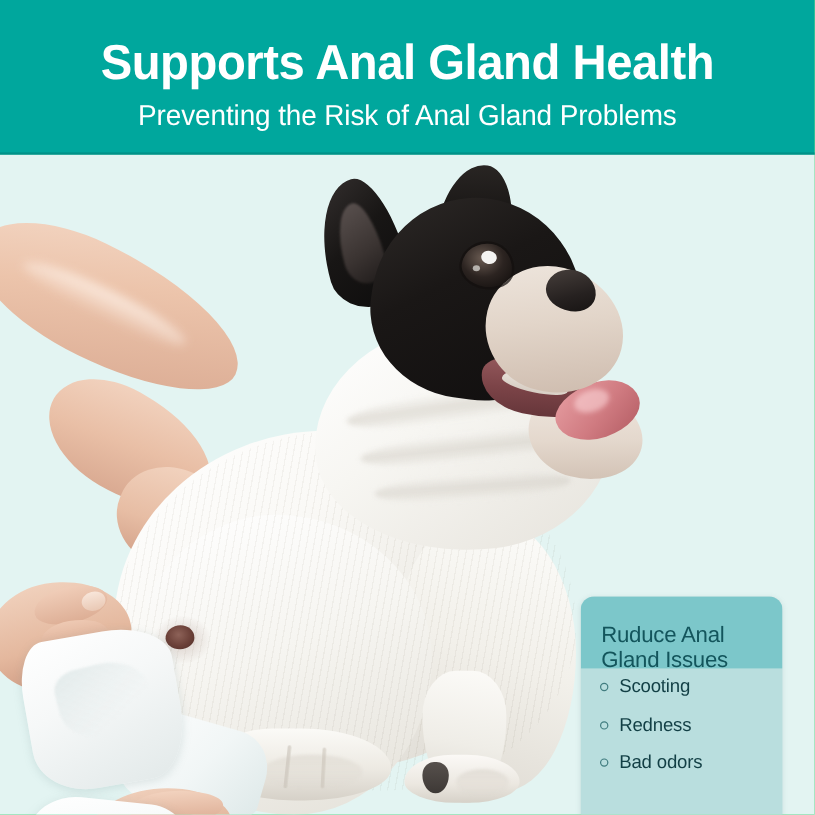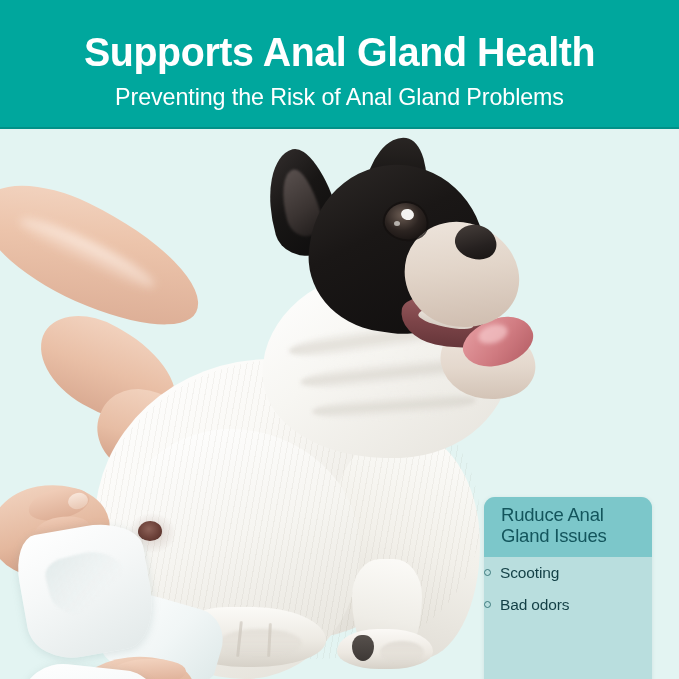--- a/index.html
+++ b/index.html
@@ -602,39 +602,40 @@
     border-radius: 11px;
     overflow: hidden;
     background: #b9dede;
     box-shadow: 0 1px 4px rgba(110,150,150,0.18);
   }
   #callout-header {
     width: 168px;
     height: 60px;
     background: #7cc7ca;
     box-sizing: border-box;
-    padding: 7px 0 0 17px;
+    padding: 21px 0 0 17px;
   }
   #callout-title {
     color: #13555c;
     font-size: 18.5px;
     line-height: 21px;
     font-weight: normal;
     letter-spacing: -0.2px;
     white-space: pre-line;
   }
   #callout-list {
     list-style: none;
     margin: 0;
     padding: 0;
   }
   .callout-item {
     display: flex;
     align-items: center;
     height: 31.5px;
+    padding-left: 16px;
     box-sizing: border-box;
   }
   .bullet-ring {
     width: 7px;
     height: 7px;
     border: 1.3px solid #2c6b6e;
     border-radius: 50%;
     box-sizing: border-box;
     flex: 0 0 auto;
     margin-right: 9px;
@@ -723,19 +724,23 @@
         <div id="callout-title">Ruduce Anal
 Gland Issues</div>
       </div>
       <ul id="callout-list">
           <li class="callout-item">
             <span class="bullet-ring"></span>
             <span class="callout-label">Scooting</span>
           </li>
           <li class="callout-item">
             <span class="bullet-ring"></span>
+            <span class="callout-label">Redness</span>
+          </li>
+          <li class="callout-item">
+            <span class="bullet-ring"></span>
             <span class="callout-label">Bad odors</span>
           </li>
         </ul>
     </div>
 
   </div>
 </div>
 
 </body></html>

